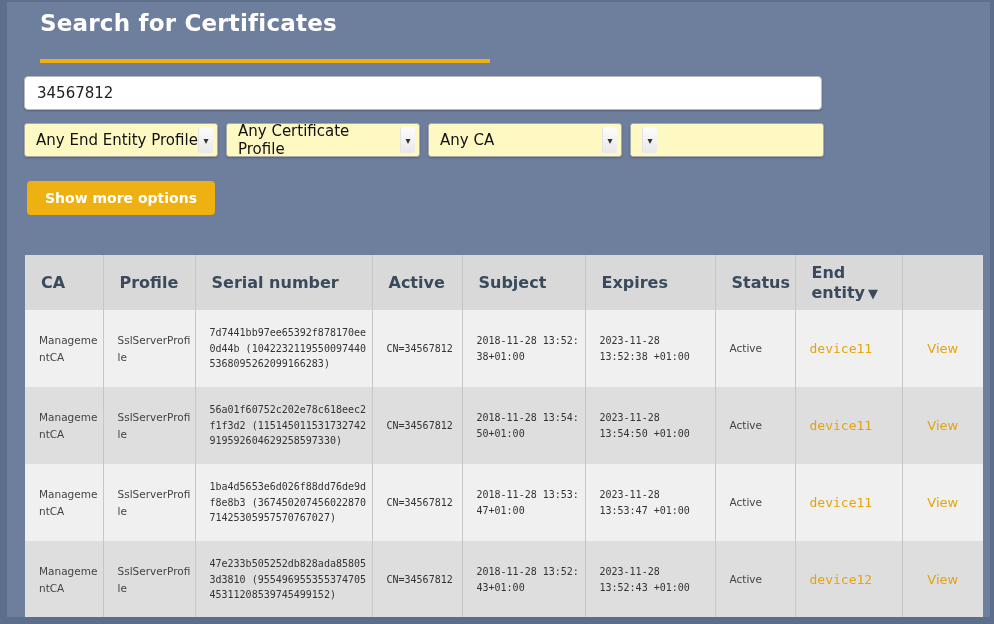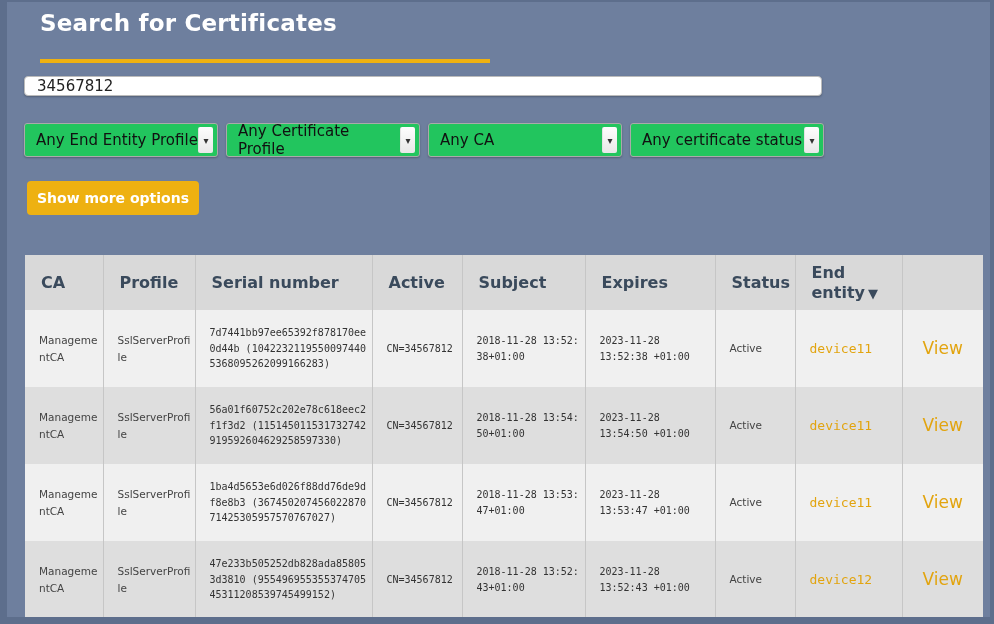--- a/index.html
+++ b/index.html
@@ -8,54 +8,54 @@
     --row-dark:#dedede; --grid:#c6c6c6; --cell-text:#444;
   }
   *{box-sizing:border-box;margin:0;padding:0}
   html,body{width:994px;height:624px;overflow:hidden}
   body{background:var(--frame);font-family:"DejaVu Sans","Liberation Sans",sans-serif;}
   .page{position:absolute;left:7px;top:2px;right:4px;bottom:7px;background:var(--bg);overflow:hidden}
 
   .page-title{position:absolute;left:33px;top:8px;color:#fff;font-size:23px;font-weight:bold;letter-spacing:.2px}
   .title-underline{position:absolute;left:33px;top:57px;width:450px;height:4px;background:var(--accent)}
 
-  .search-input{position:absolute;left:17px;top:74px;width:798px;height:20px;border:1px solid #bbb;
+  .search-input{position:absolute;left:17px;top:74px;width:798px;height:34px;border:1px solid #bbb;
     border-radius:4px;padding:0 12px;font-size:15px;font-family:"DejaVu Sans",sans-serif;color:#222;
     background:#fff;box-shadow:0 1px 2px rgba(0,0,0,.25)}
 
   .filter-row{position:absolute;left:17px;top:121px;display:flex;gap:8px}
-  .select{width:194px;height:34px;background:#22c55e;border:1px solid #aaa;border-radius:3px;
+  .select{width:194px;height:34px;background:#fef9c3;border:1px solid #aaa;border-radius:3px;
     display:flex;align-items:center;justify-content:space-between;padding:0 4px 0 11px;
     font-size:15px;color:#111;cursor:default;box-shadow:0 1px 2px rgba(0,0,0,.25)}
   .select .caret{width:15px;height:26px;display:flex;align-items:center;justify-content:center;
     font-size:10px;color:#333;border-left:1px solid #e3e3e3;background:linear-gradient(#fdfdfd,#e8e8e8);
     border-radius:2px}
 
   .btn{position:absolute;left:20px;top:179px;height:34px;background:var(--accent);color:#fff;
-    border:none;border-radius:4px;padding:0 10px;font-size:14px;font-weight:bold;
+    border:none;border-radius:4px;padding:0 18px;font-size:14px;font-weight:bold;
     font-family:"DejaVu Sans",sans-serif;cursor:pointer}
 
   .results{position:absolute;left:18px;top:253px;width:956px}
   table{border-collapse:collapse;table-layout:fixed;width:958px}
   col.c0{width:78px}col.c1{width:92px}col.c2{width:177px}col.c3{width:90px}col.c4{width:123px}
   col.c5{width:130px}col.c6{width:80px}col.c7{width:107px}col.c8{width:81px}
   th{height:55px;background:var(--header-bg);color:var(--header-text);font-size:16px;font-weight:bold;
     text-align:left;vertical-align:middle;padding:4px 6px 4px 16px;line-height:1.25}
   th .sort{font-size:13px;margin-left:3px}
   td{height:77px;vertical-align:middle;padding:6px 4px 6px 14px;line-height:1.55}
   tbody tr:nth-child(odd) td{background:var(--row-light)}
   tbody tr:nth-child(even) td{background:var(--row-dark)}
   th+th, td+td{border-left:1px solid var(--grid)}
   .td-sans{font-size:10.5px;color:var(--cell-text)}
   .td-mono{font-family:"DejaVu Sans Mono","Liberation Mono",monospace;font-size:10px;color:#333;padding-right:2px}
   .breakall{word-break:break-all}
   .td-endentity a{font-family:"DejaVu Sans Mono","Liberation Mono",monospace;font-size:13px;
     color:var(--link);text-decoration:none}
   .td-view{text-align:center;padding-left:4px}
-  .td-view a{font-size:17px;color:var(--link);text-decoration:none}
+  .td-view a{font-size:13px;color:var(--link);text-decoration:none}
 </style>
 </head>
 <body>
 
 <div class="page">
   <h1 class="page-title">Search for Certificates</h1>
   <div class="title-underline"></div>
 
   <input class="search-input" type="text" value="34567812" style="">
 
@@ -66,21 +66,20 @@
       </div>
       <div class="select">
         <span>Any Certificate Profile</span>
         <span class="caret">▾</span>
       </div>
       <div class="select">
         <span>Any CA</span>
         <span class="caret">▾</span>
       </div>
       <div class="select">
-        <span>Any certificate status</span>
         <span class="caret">▾</span>
       </div>
     </div>
 
   <button class="btn">Show more options</button>
 
   <div class="results">
     <table>
       <colgroup>
         <col class="c0">

